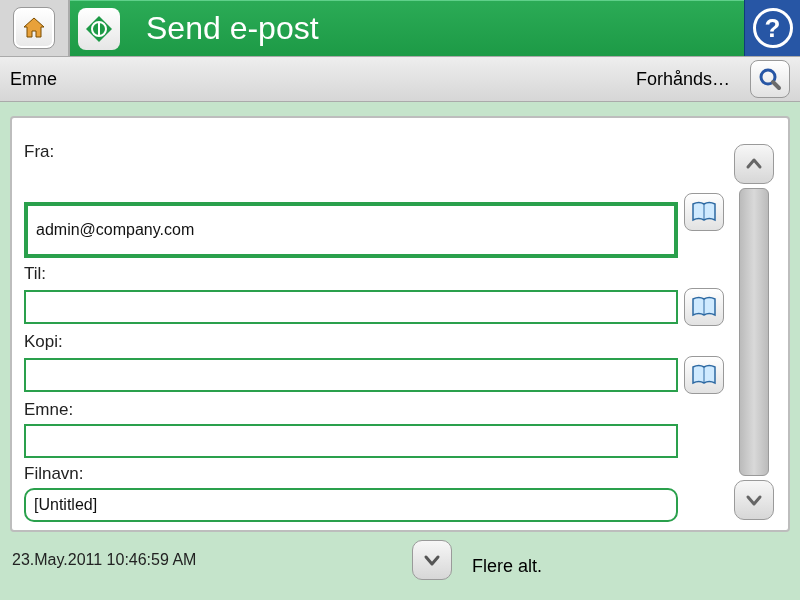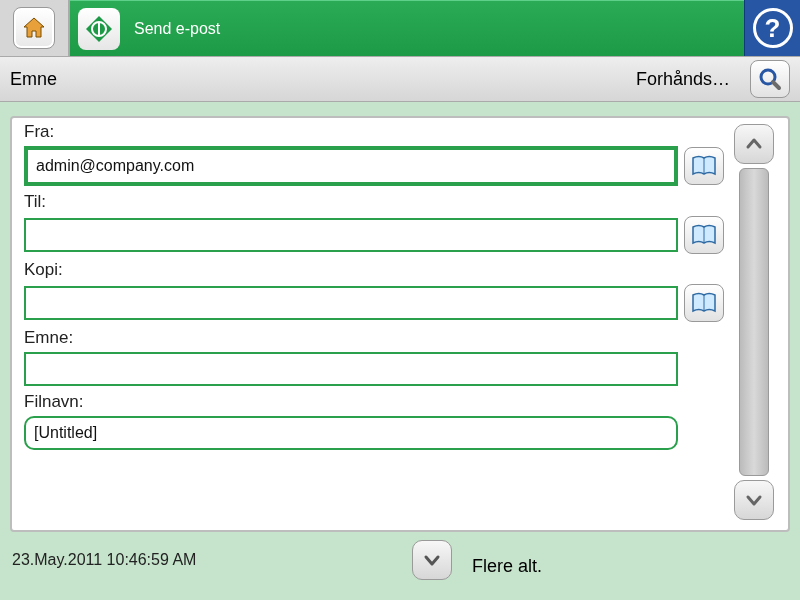--- a/index.html
+++ b/index.html
@@ -13,21 +13,21 @@
     border-right: 2px solid #aaa;
   }
   .home-btn .inner {
     width: 42px; height: 42px; border-radius: 8px;
     background: linear-gradient(#fff,#e8e8e8);
     border: 1px solid #999; display: flex; align-items: center; justify-content: center;
     box-shadow: inset 0 0 0 2px #fff;
   }
   .title-area {
     flex: 1; background: linear-gradient(#2bab56,#1d9a46); display: flex; align-items: center;
-    color: #fff; font-size: 16px; padding-left: 8px; gap: 14px;
+    color: #fff; font-size: 32px; padding-left: 8px; gap: 26px;
     border-top:1px solid #5fd08a;
   }
   .title-icon {
     width: 42px; height: 42px; border-radius: 8px;
     background: linear-gradient(#fff,#e6e6e6);
     display: flex; align-items: center; justify-content: center;
   }
   .help-btn {
     width: 56px; background: #2756a5; display: flex; align-items: center; justify-content: center;
     border-left: 1px solid #103b7a;
@@ -46,31 +46,31 @@
   .status-text { font-size:18px; }
   .preview-btn {
     width:40px; height:38px; border-radius:8px;
     background:linear-gradient(#fff,#e2e2e2); border:1px solid #999;
     display:flex; align-items:center; justify-content:center;
   }
 
   .workarea {
     margin: 14px 10px 0 10px; height: 416px;
     background:#fff; border:2px solid #bdbdbd; border-radius:4px;
-    padding: 4px 12px 8px 12px; display:flex; gap:8px;
+    padding: 24px 12px 8px 12px; display:flex; gap:8px;
   }
   .form-col { flex:1; display:flex; flex-direction:column; }
   .field-group { margin-bottom:6px; }
   .field-label { font-size:17px; color:#222; margin-bottom:4px; display:block; }
   .field-row { display:flex; gap:6px; align-items:center; }
   .field-input {
     flex:1; height:34px; border:2px solid #2aa04c; background:#fff;
     font-size:16px; padding:0 8px; color:#111;
   }
-  .field-input.thick { border-width:4px; height:40px; }
+  .field-input.thick { border-width:4px; height:56px;margin-top:36px; }
   .book-btn {
     width:40px; height:38px; border-radius:8px;
     background:linear-gradient(#fff,#e2e2e2); border:1px solid #999;
     display:flex; align-items:center; justify-content:center;
   }
 
   .scroll-col { width:44px; display:flex; flex-direction:column; align-items:center; justify-content:space-between; padding:2px 0;}
   .scroll-btn {
     width:40px; height:40px; border-radius:10px;
     background:linear-gradient(#f7f7f7,#d7d7d7); border:1px solid #9a9a9a;

